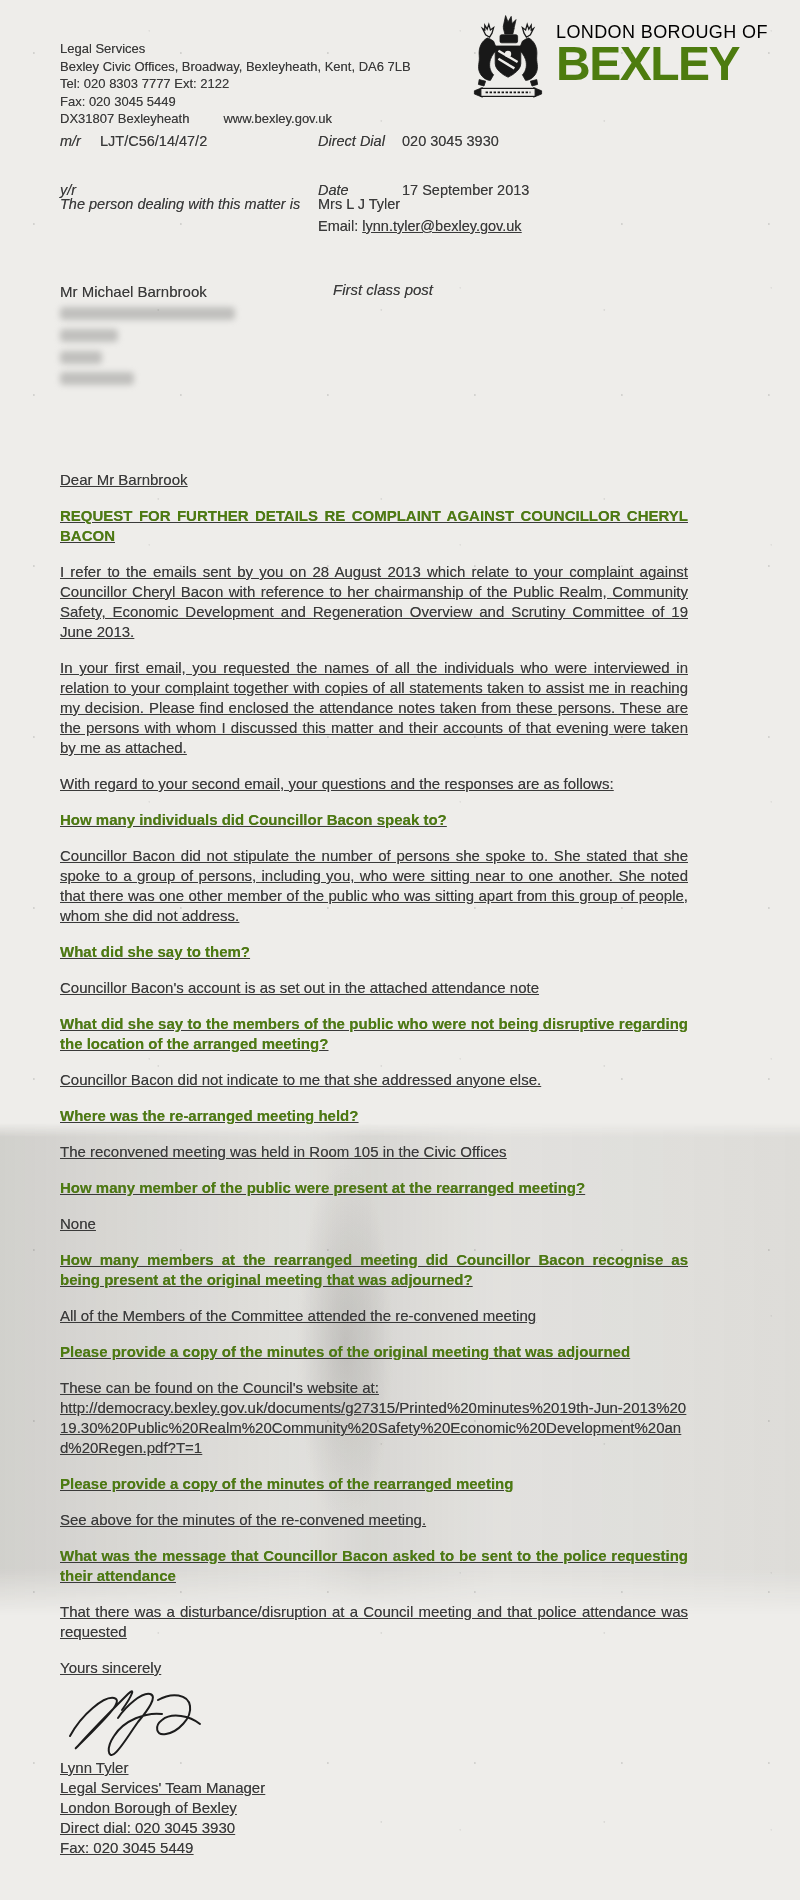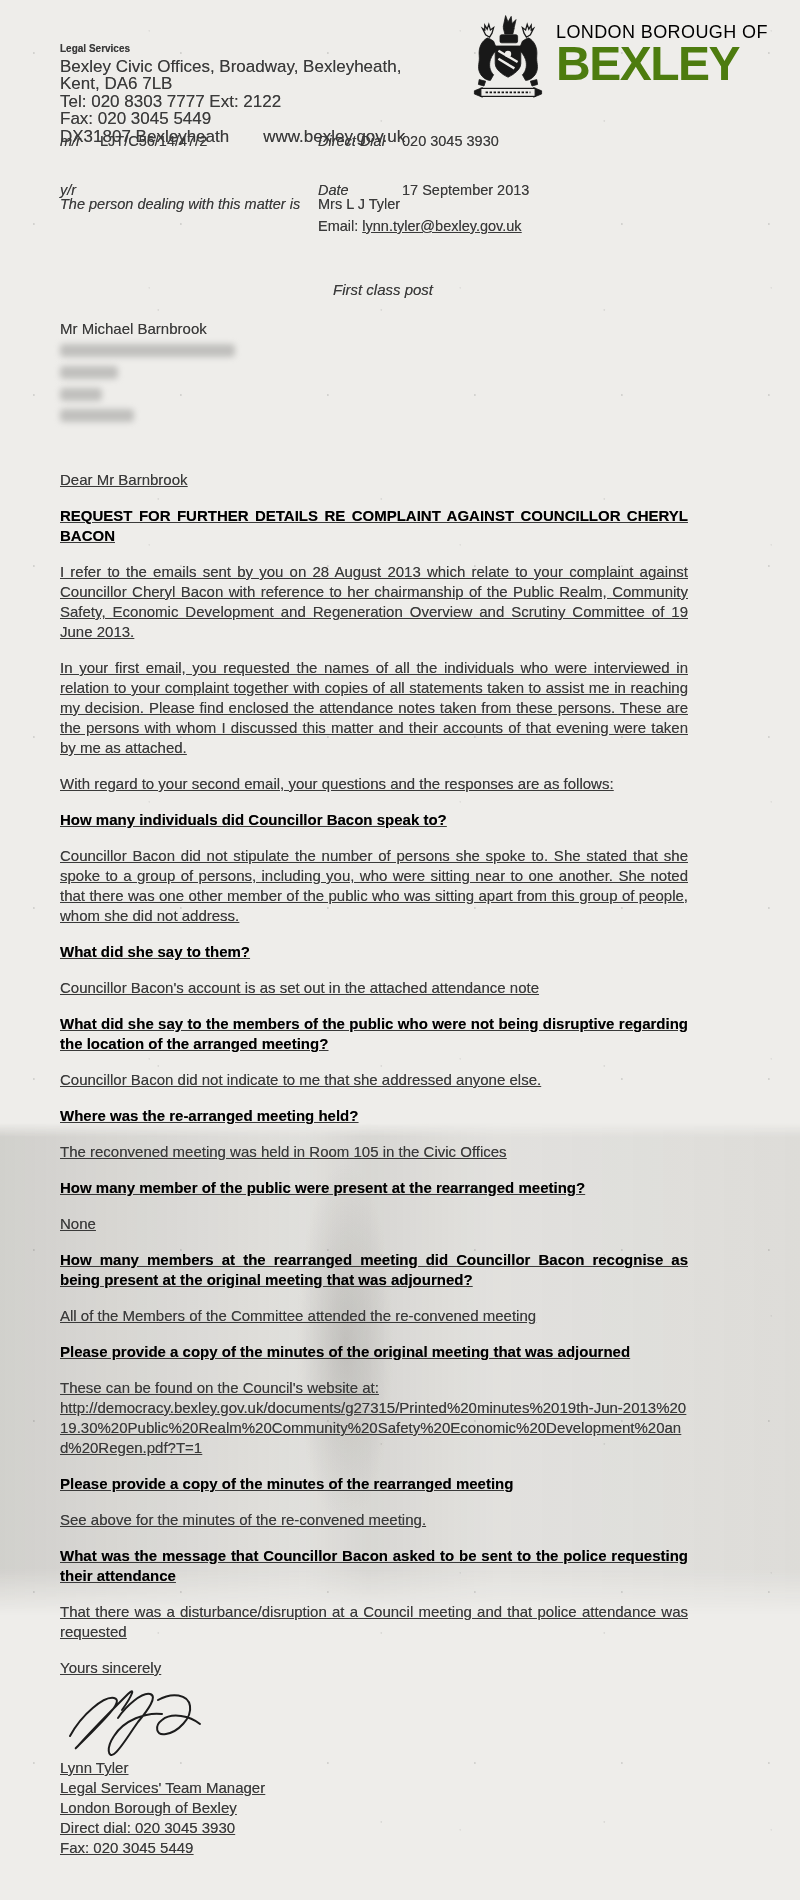--- a/index.html
+++ b/index.html
@@ -27,22 +27,22 @@
       linear-gradient(to right, rgba(110,108,102,.22), rgba(110,108,102,.10) 38%, rgba(110,108,102,.17) 46%, rgba(110,108,102,.09) 62%, rgba(110,108,102,.13));
     -webkit-mask-image:linear-gradient(to bottom, transparent, #000 14px, #000 calc(100% - 46px), transparent);
     mask-image:linear-gradient(to bottom, transparent, #000 14px, #000 calc(100% - 46px), transparent);
   }
   .txt{font-size:15px;line-height:20px;}
   .soft{text-shadow:0 0 .5px rgba(70,70,70,.65);}
   .abs{position:absolute;}
 
   
   .hdr-left{left:60px;top:40px;width:360px;}
-  .hdr-left div{line-height:17.5px;font-size:17px;}
-  .hdr-left .dept{font-weight:bold;font-size:10px;}
+  .hdr-left div{line-height:17.5px;font-size:13px;}
+  .hdr-left .dept{font-weight:normal;font-size:13px;}
   .dx-row span + span{margin-left:34px;}
 
   .logo{left:468px;top:14px;display:flex;align-items:flex-start;}
   .crest{width:80px;height:88px;flex:0 0 auto;}
   .logo-text{margin-left:8px;margin-top:8px;color:#171717;}
   .logo-borough{font-size:18px;letter-spacing:.4px;font-weight:500;color:#000000;}
   .logo-bexley{font-size:48px;font-weight:800;letter-spacing:-1.5px;line-height:42px;color:#4d7c0f;}
 
   
   .refs{left:60px;top:133px;width:680px;height:44px;}
@@ -51,31 +51,31 @@
   .r1{top:0;} .r2{top:21px;margin-top:28px;}
   .c-ml{left:0;} .c-mv{left:40px;} .c-dl{left:258px;} .c-dv{left:342px;}
 
   .dealing{left:60px;top:196px;width:680px;}
   .dealing .lbl{position:absolute;left:0;top:0;font-size:14.5px;}
   .dealing .who{position:absolute;left:258px;top:0;font-size:14.5px;}
   .dealing .em{position:absolute;left:258px;top:22px;font-size:14.5px;}
   .em u{text-decoration:underline;}
 
   
-  .recipient{left:60px;top:283px;margin-top:37px;}
+  .recipient{left:60px;top:283px;}
   .recipient .name{font-size:15px;}
   .blur-line{height:13px;border-radius:4px;background:#9a9a98;filter:blur(3.2px);opacity:.55;margin-top:7px;}
   .bl1{width:175px;} .bl2{width:58px;margin-top:9px;} .bl3{width:42px;margin-top:9px;} .bl4{width:74px;margin-top:8px;}
   .postage{left:333px;top:281px;font-size:15px;font-style:italic;}
 
   
   .body-col{left:60px;top:470px;width:628px;z-index:1;text-decoration:underline;}
   .body-col p{margin:16px 0 0 0;text-align:justify;}
   .body-col p:first-child{margin-top:0;}
-  .question{font-weight:bold;color:#000000;}
+  .question{font-weight:bold;color:#4d7c0f;}
   .url-text{word-break:break-all;overflow-wrap:anywhere;}
   .closing{margin-top:18px;}
   .sig-wrap{margin:6px 0 0 2px;height:74px;}
   .sig-block p{margin-top:0;text-align:left;}
   .sig-block .nm{margin-top:2px;}
   .no-just{text-align:left !important;}
 </style>
 </head>
 <body>
 

